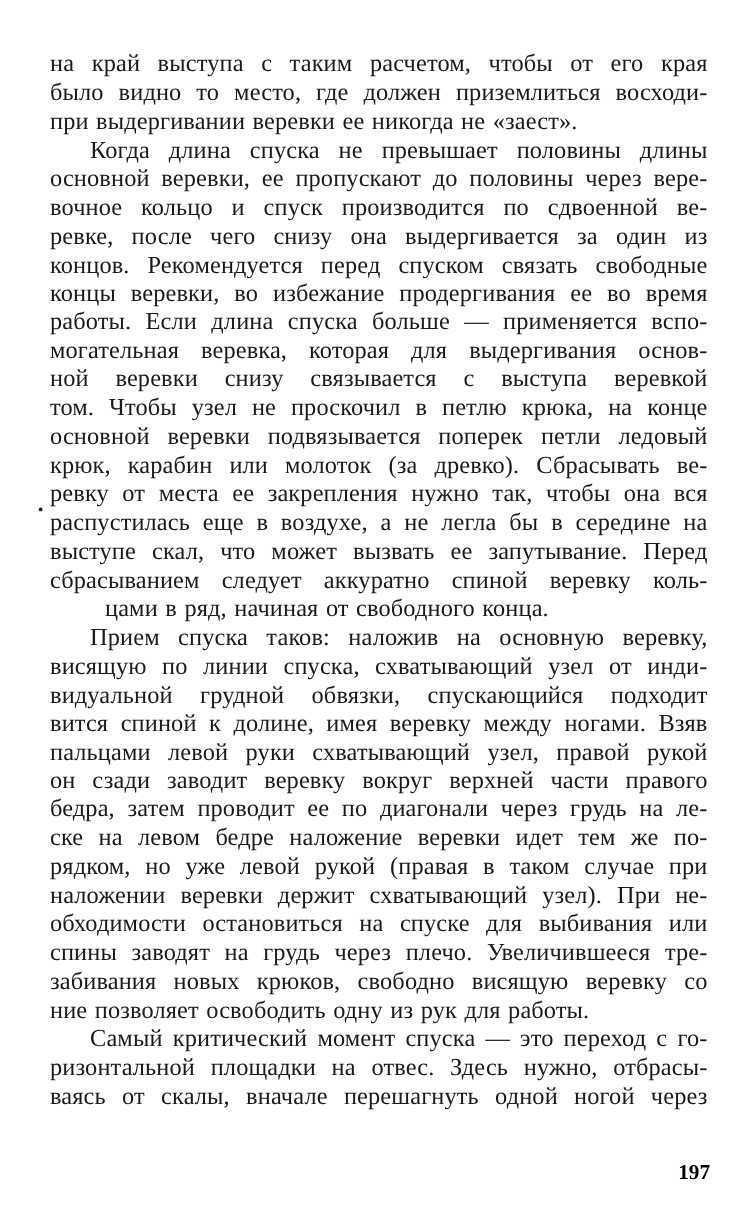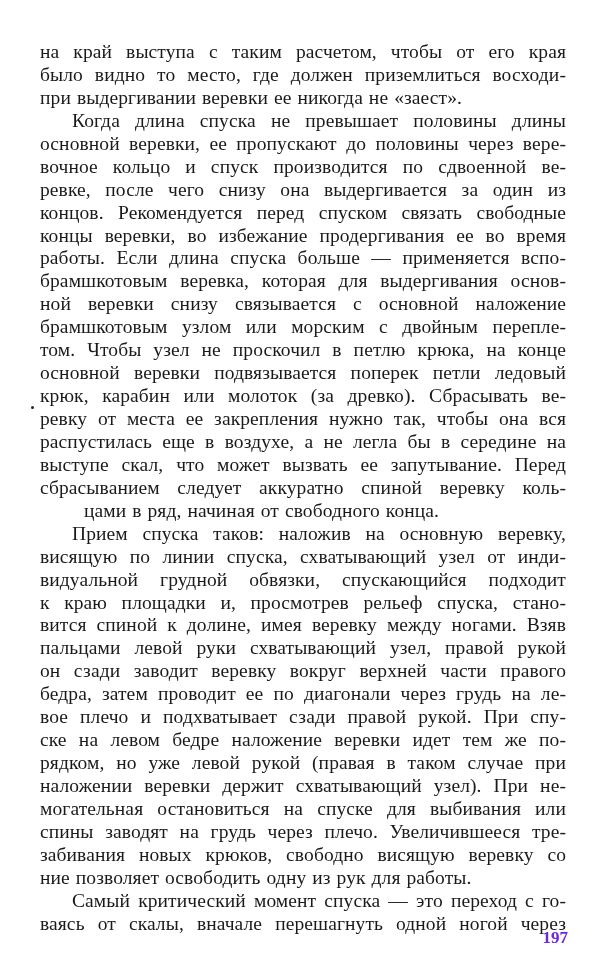--- a/index.html
+++ b/index.html
@@ -52,21 +52,21 @@
     }
     .page-number {
       position: absolute;
       left: 540px;
       top: 928px;
       width: 28px;
       font-family: "Liberation Serif", "DejaVu Serif", serif;
       font-weight: bold;
       font-size: 17px;
       text-align: right;
-      color: #6d28d9;
+      color: #000000;
     }
     .margin-dot {
       position: absolute;
       left: 31px;
       top: 406px;
       width: 3px;
       height: 3px;
       border-radius: 50%;
       background: #222222;
     }
@@ -87,54 +87,52 @@
     </div>
 
     <div>
       <span class="line indent">Когда длина спуска не превышает половины длины</span>
       <span class="line">основной веревки, ее пропускают до половины через вере-</span>
       <span class="line">вочное кольцо и спуск производится по сдвоенной ве-</span>
       <span class="line">ревке, после чего снизу она выдергивается за один из</span>
       <span class="line">концов. Рекомендуется перед спуском связать свободные</span>
       <span class="line">концы веревки, во избежание продергивания ее во время</span>
       <span class="line">работы. Если длина спуска больше — применяется вспо-</span>
-      <span class="line">брамшкотовым веревка, которая для выдергивания основ-</span>
-      <span class="line">ной веревки снизу связывается с основной наложение</span>
-      <span class="line">брамшкотовым узлом или морским с двойным перепле-</span>
+      <span class="line">могательная веревка, которая для выдергивания основ-</span>
+      <span class="line">ной веревки снизу связывается с выступа веревкой</span>
       <span class="line">том. Чтобы узел не проскочил в петлю крюка, на конце</span>
       <span class="line">основной веревки подвязывается поперек петли ледовый</span>
       <span class="line">крюк, карабин или молоток (за древко). Сбрасывать ве-</span>
       <span class="line">ревку от места ее закрепления нужно так, чтобы она вся</span>
       <span class="line">распустилась еще в воздухе, а не легла бы в середине на</span>
       <span class="line">выступе скал, что может вызвать ее запутывание. Перед</span>
       <span class="line">сбрасыванием следует аккуратно спиной веревку коль-</span>
       <span class="line center-last">цами в ряд, начиная от свободного конца.</span>
     </div>
 
     <div>
       <span class="line indent">Прием спуска таков: наложив на основную веревку,</span>
       <span class="line">висящую по линии спуска, схватывающий узел от инди-</span>
       <span class="line">видуальной грудной обвязки, спускающийся подходит</span>
-      <span class="line">к краю площадки и, просмотрев рельеф спуска, стано-</span>
       <span class="line">вится спиной к долине, имея веревку между ногами. Взяв</span>
       <span class="line">пальцами левой руки схватывающий узел, правой рукой</span>
       <span class="line">он сзади заводит веревку вокруг верхней части правого</span>
       <span class="line">бедра, затем проводит ее по диагонали через грудь на ле-</span>
-      <span class="line">вое плечо и подхватывает сзади правой рукой. При спу-</span>
       <span class="line">ске на левом бедре наложение веревки идет тем же по-</span>
       <span class="line">рядком, но уже левой рукой (правая в таком случае при</span>
       <span class="line">наложении веревки держит схватывающий узел). При не-</span>
-      <span class="line">могательная остановиться на спуске для выбивания или</span>
+      <span class="line">обходимости остановиться на спуске для выбивания или</span>
       <span class="line">спины заводят на грудь через плечо. Увеличившееся тре-</span>
       <span class="line">забивания новых крюков, свободно висящую веревку со</span>
       <span class="line last">ние позволяет освободить одну из рук для работы.</span>
     </div>
 
     <div>
       <span class="line indent">Самый критический момент спуска — это переход с го-</span>
+      <span class="line">ризонтальной площадки на отвес. Здесь нужно, отбрасы-</span>
       <span class="line">ваясь от скалы, вначале перешагнуть одной ногой через</span>
 
     </div>
 
   </div>
 
   <div class="page-number">197</div>
 
 </div>
 

